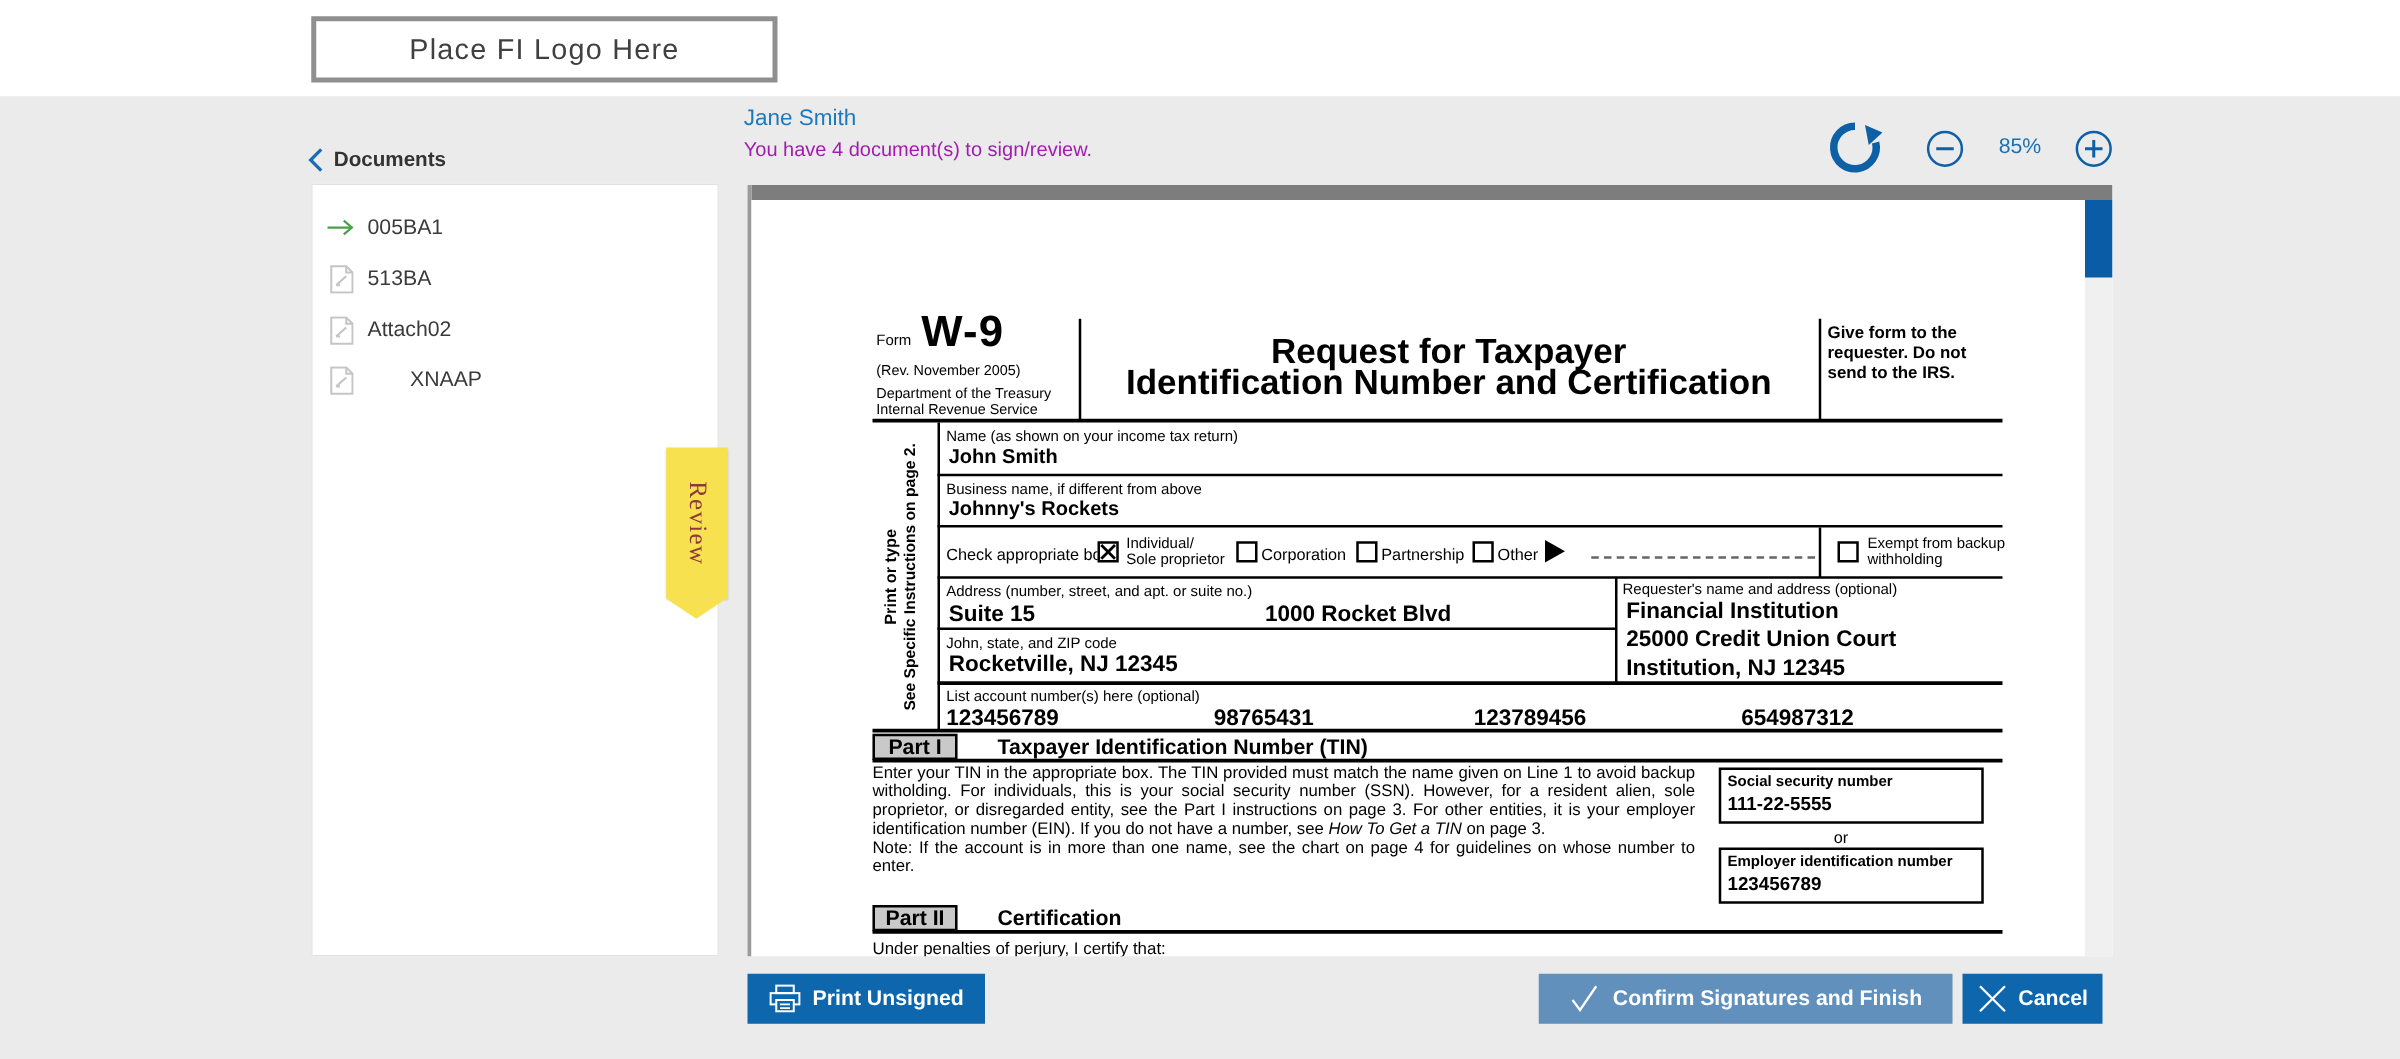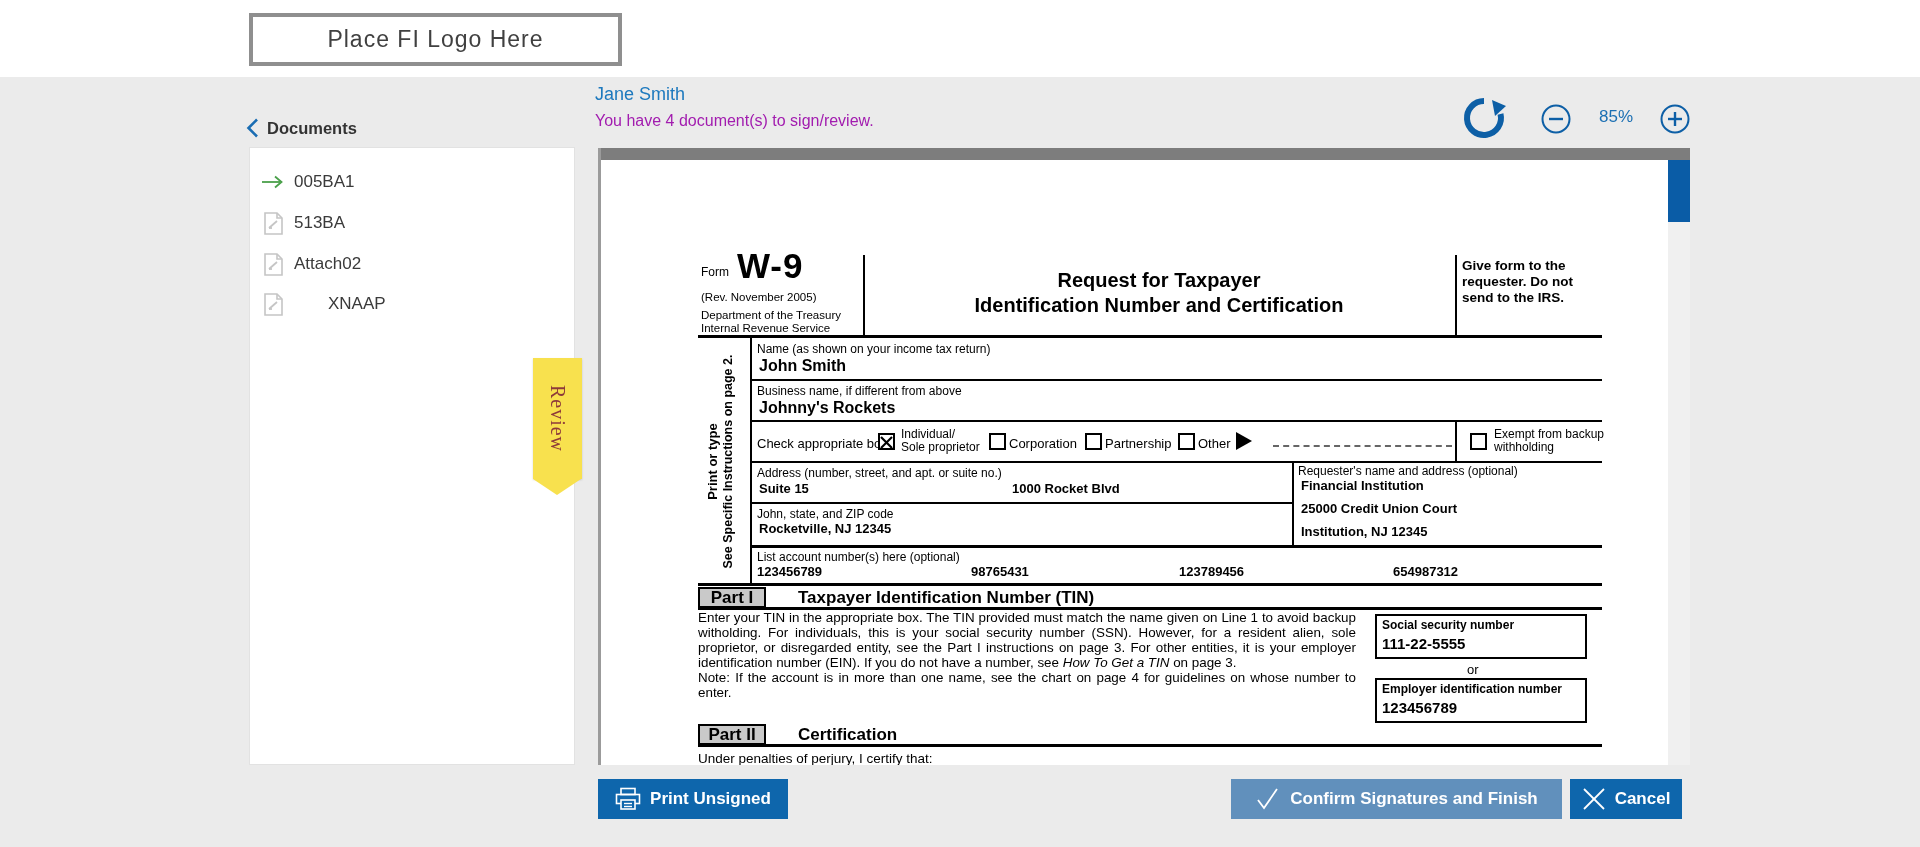--- a/index.html
+++ b/index.html
@@ -46,29 +46,29 @@
             background:#ffffff; border-left:3px solid #9b9b9b; overflow:hidden; }
   .viewer-topbar { position:absolute; left:0; top:0; width:100%; height:12px; background:#7d7d7d; }
   .scroll-track { position:absolute; right:0; top:12px; width:22px; height:605px; background:#f0f0f0; }
   .scroll-thumb { position:absolute; right:0; top:12px; width:22px; height:62px; background:#0a5ca6; cursor:grab; }
 
   
   .form-layer { position:absolute; left:0; top:0; width:1065px; height:617px; color:#000; }
   .hline { position:absolute; background:#000; height:2px; }
   .vline { position:absolute; background:#000; width:2px; }
   .flabel { position:absolute; font-size:12px; white-space:nowrap; }
-  .fval   { position:absolute; font-size:13px; font-weight:bold; white-space:nowrap; }
+  .fval   { position:absolute; font-size:18px; font-weight:bold; white-space:nowrap; }
   .cbx { position:absolute; width:17px; height:17px; border:2px solid #000; background:#fff; }
   .w9-form-word { position:absolute; left:100px; top:117px; font-size:12px; }
   .w9-number { position:absolute; left:136px; top:98px; font-size:35px; font-weight:bold; letter-spacing:1px; }
   .w9-rev { position:absolute; left:100px; top:143px; font-size:11.5px; }
   .w9-dept { position:absolute; left:100px; top:161px; font-size:11.5px; }
   .w9-irs  { position:absolute; left:100px; top:174px; font-size:11.5px; }
   .w9-title { position:absolute; left:262px; top:120px; width:592px; text-align:center;
-              font-size:20px; font-weight:bold; line-height:25px; }
+              font-size:28px; font-weight:bold; line-height:25px; }
   .w9-give { position:absolute; left:861px; top:110px; width:140px; font-size:13.5px; font-weight:bold; line-height:16px; }
   .vert-col span { position:absolute; transform:rotate(-90deg); transform-origin:0 0;
                    width:245px; text-align:center; white-space:nowrap; }
   .vc-bold { left:104px; top:436px; font-size:13px; font-weight:bold; }
   .vc-note { left:120px; top:436px; font-size:12.5px; font-weight:bold; }
   .cb-lbl { position:absolute; font-size:13px; white-space:nowrap; }
   .cb-lbl2 { position:absolute; font-size:12px; line-height:13px; white-space:nowrap; }
   .p1-text { position:absolute; left:97px; top:463px; width:658px; font-size:13.4px;
              line-height:14.9px; text-align:justify; }
   .tin-box { position:absolute; left:774px; width:212px; height:45px; border:2px solid #000; padding:2px 5px; }

